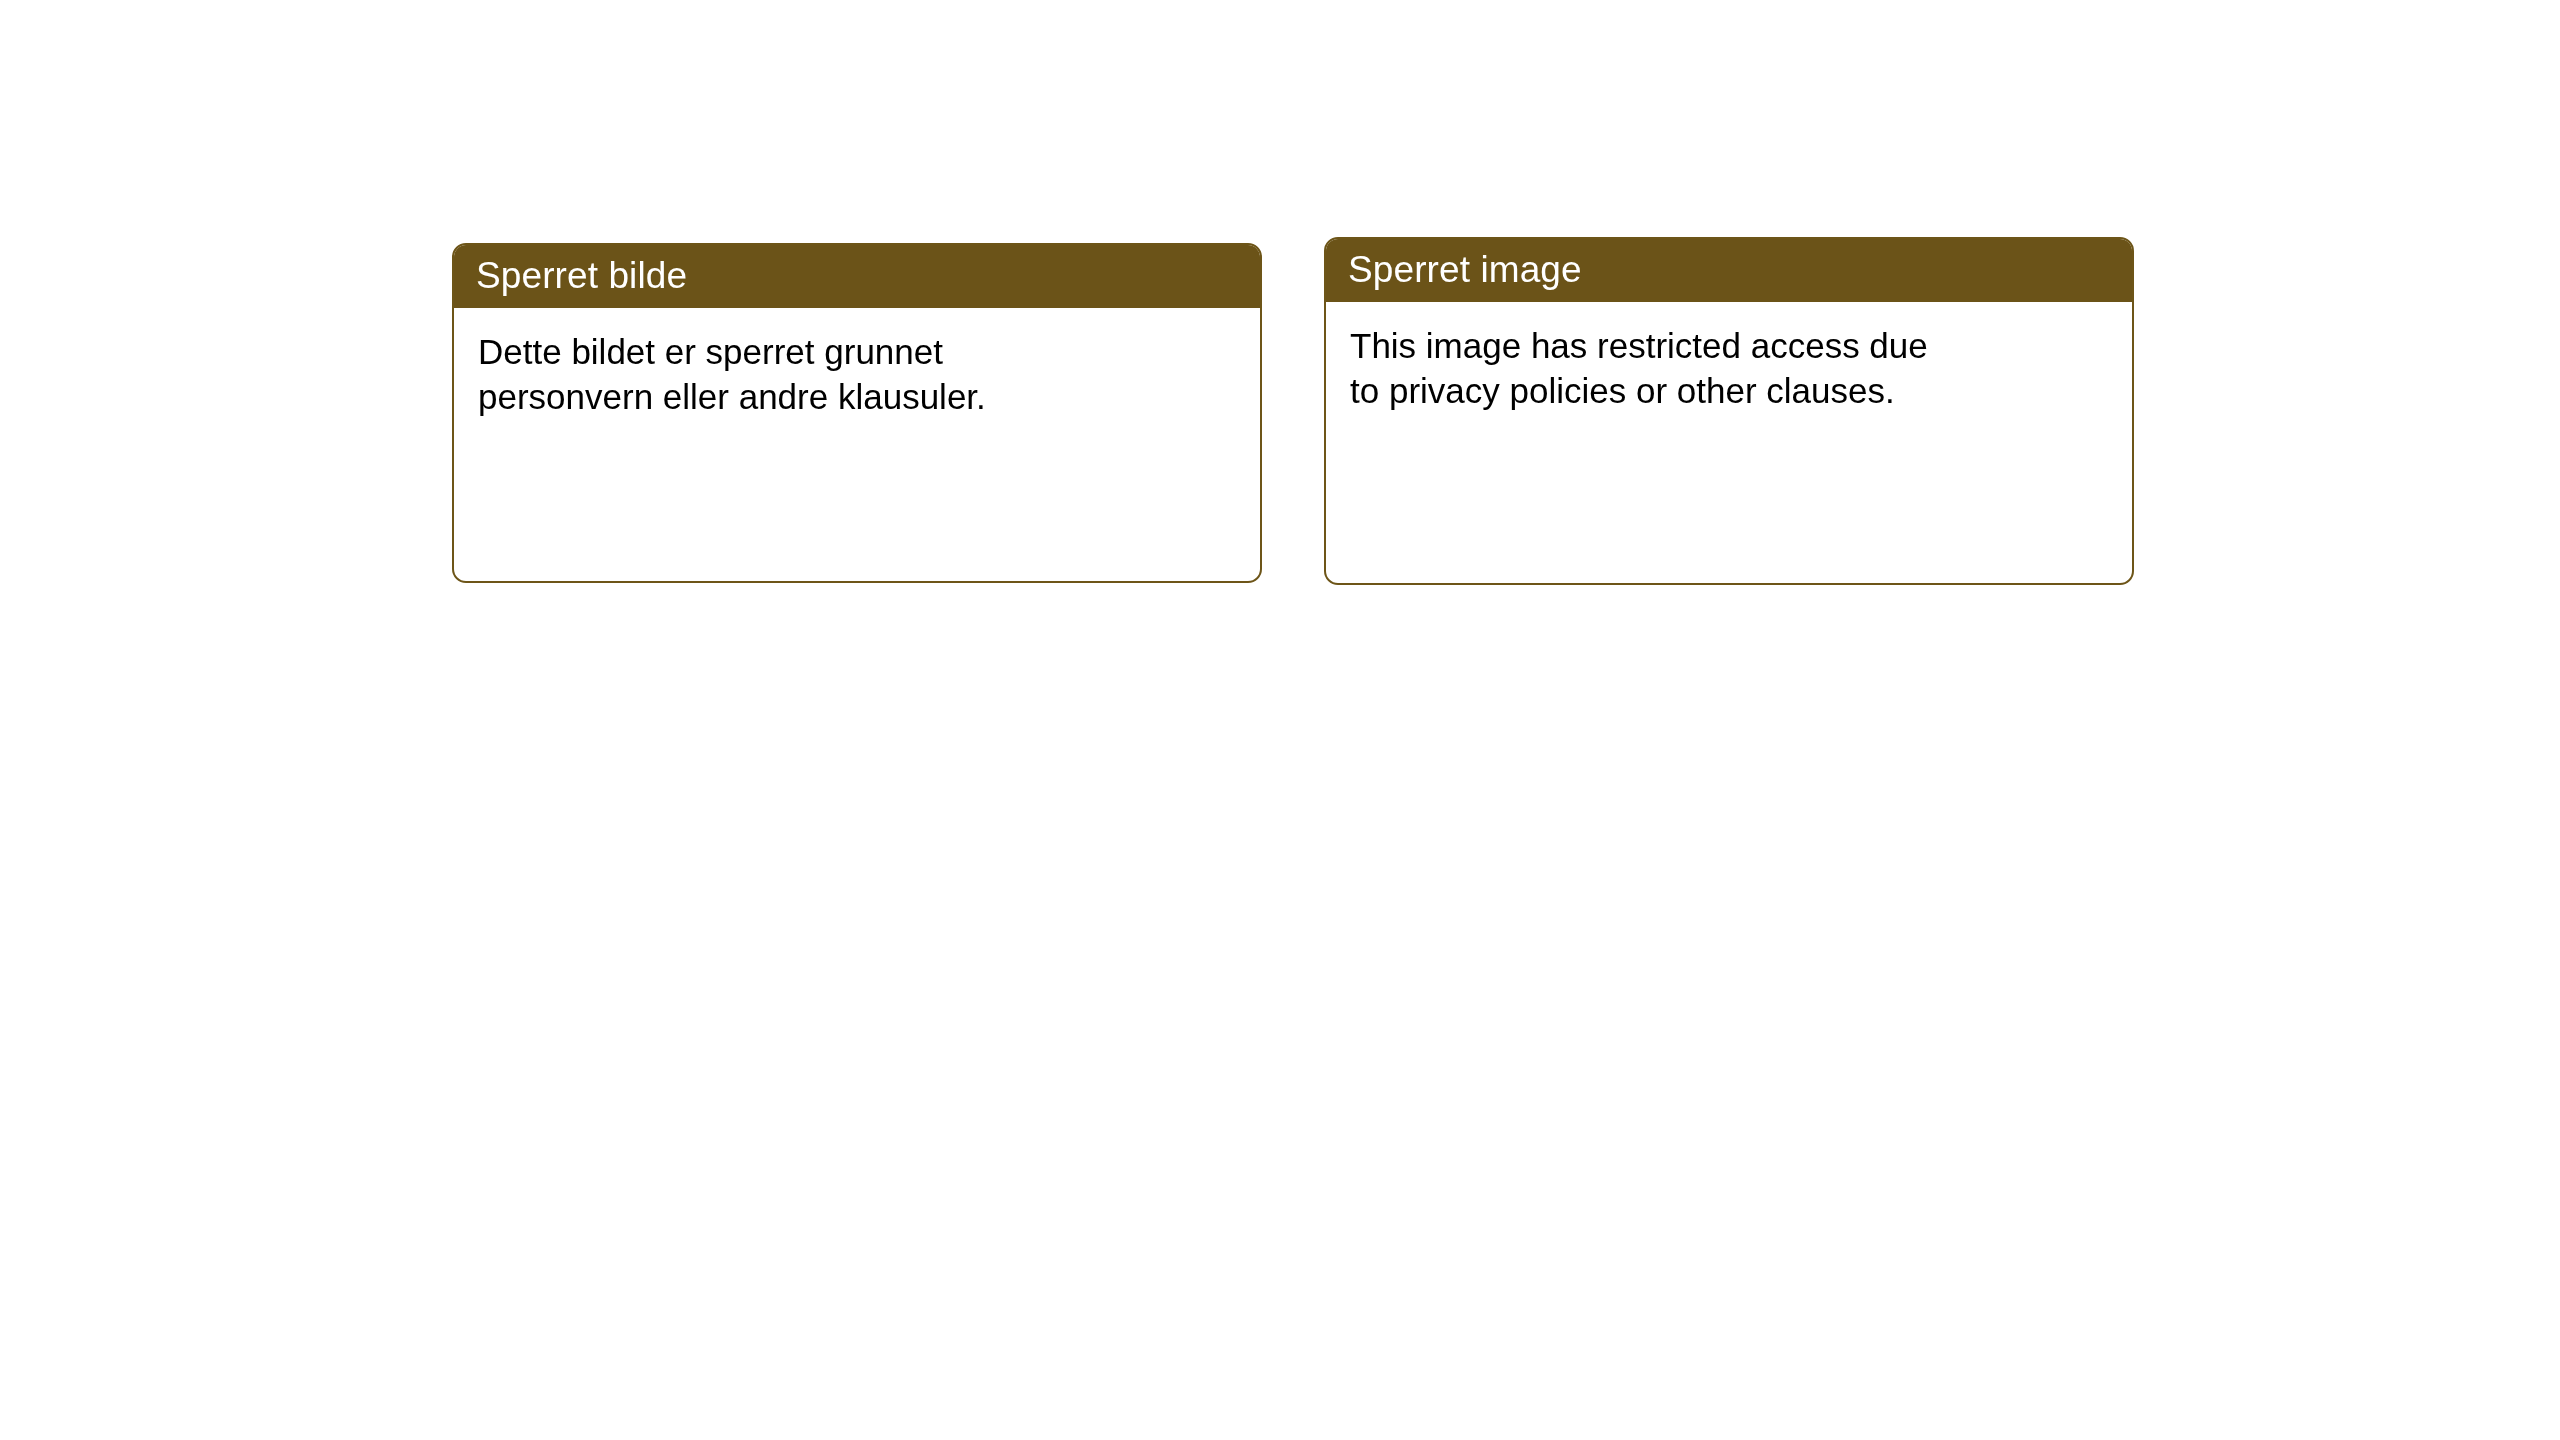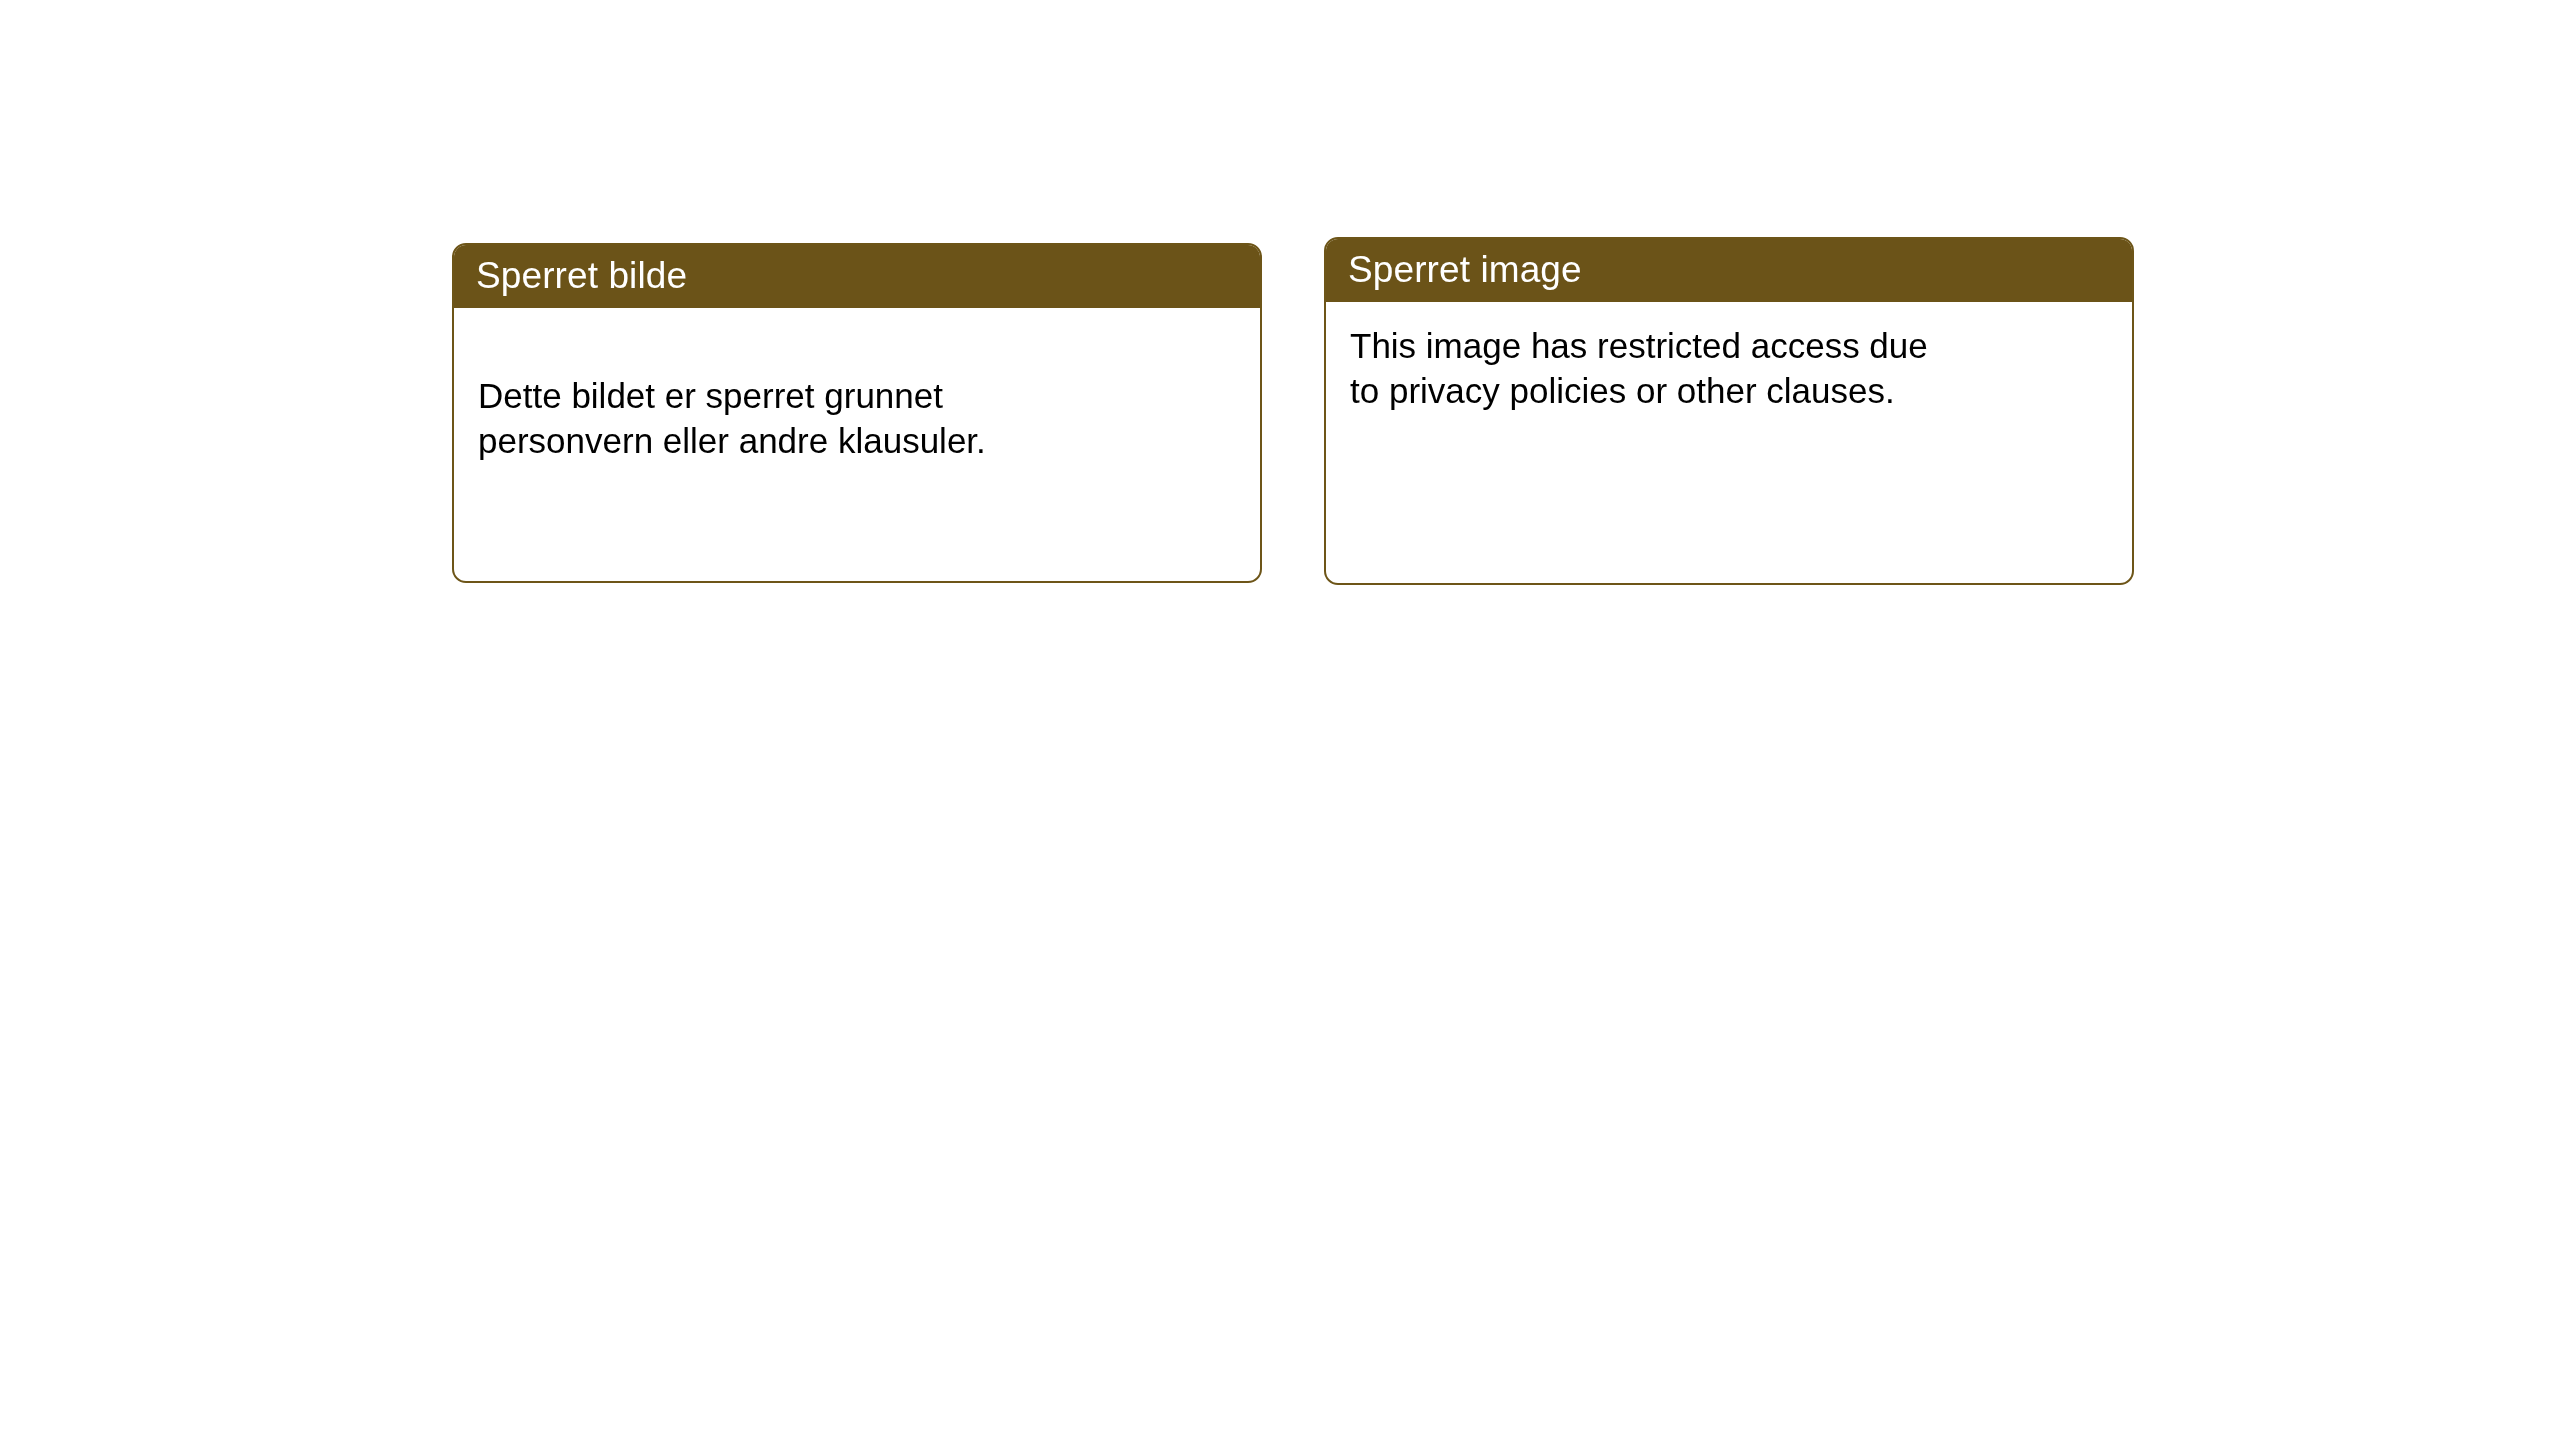--- a/index.html
+++ b/index.html
@@ -51,21 +51,20 @@
 
   
   #card-no {
     left: 452px;
     top: 243px;
     width: 810px;
     height: 340px;
   }
   #card-no .card-body {
     width: 640px;
-    margin-top: 44px;
   }
 
   
   #card-en {
     left: 1324px;
     top: 237px;
     width: 810px;
     height: 348px;
   }
   #card-en .card-body {

